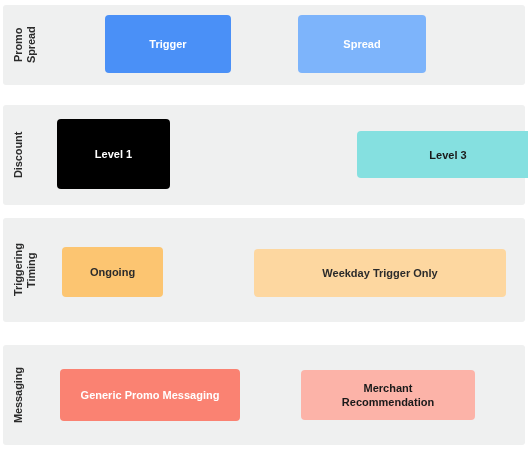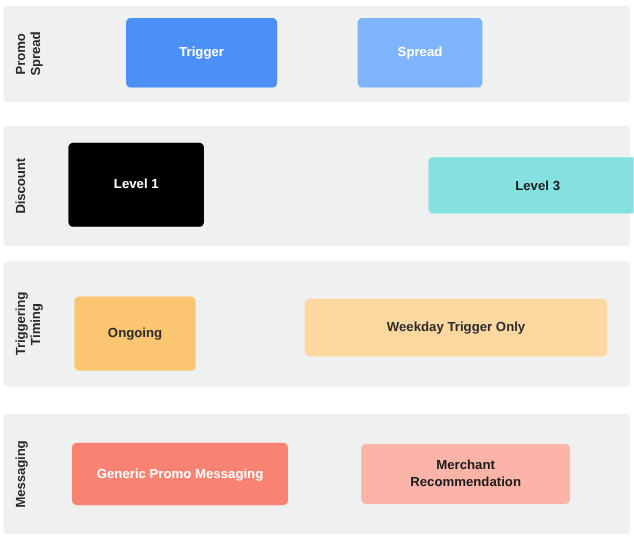--- a/index.html
+++ b/index.html
@@ -56,28 +56,28 @@
   }
 </style>
 </head>
 <body>
 
 <div class="canvas">
     <div class="row-band" style="left: 3px; top: 5px; width: 522px; height: 80px; background: rgb(239, 240, 240);"></div>
     <div class="row-label" style="top: 5px; height: 80px;">Promo
 Spread</div>
     <div class="card" style="left: 105px; top: 15px; width: 126px; height: 58px; background: rgb(74, 144, 247); color: rgb(255, 255, 255);">Trigger</div>
-    <div class="card" style="left: 298px; top: 15px; width: 104px; height: 58px; background: rgb(125, 180, 251); color: rgb(255, 255, 255);">Spread</div>
+    <div class="card" style="left: 298px; top: 15px; width: 128px; height: 58px; background: rgb(125, 180, 251); color: rgb(255, 255, 255);">Spread</div>
     <div class="row-band" style="left: 3px; top: 105px; width: 522px; height: 100px; background: rgb(239, 240, 240);"></div>
     <div class="row-label" style="top: 105px; height: 100px;">Discount</div>
     <div class="card" style="left: 57px; top: 119px; width: 113px; height: 70px; background: #000000; color: rgb(255, 255, 255);">Level 1</div>
     <div class="card" style="left: 357px; top: 131px; width: 182px; height: 47px; background: rgb(133, 224, 224); color: rgb(26, 26, 26);">Level 3</div>
     <div class="row-band" style="left: 3px; top: 218px; width: 522px; height: 104px; background: rgb(239, 240, 240);"></div>
     <div class="row-label" style="top: 218px; height: 104px;">Triggering
 Timing</div>
-    <div class="card" style="left: 62px; top: 247px; width: 101px; height: 62px; background: rgb(252, 197, 113); color: rgb(43, 43, 43);">Ongoing</div>
+    <div class="card" style="left: 62px; top: 247px; width: 101px; height: 50px; background: rgb(252, 197, 113); color: rgb(43, 43, 43);">Ongoing</div>
     <div class="card" style="left: 254px; top: 249px; width: 252px; height: 48px; background: rgb(253, 215, 160); color: rgb(43, 43, 43);">Weekday Trigger Only</div>
     <div class="row-band" style="left: 3px; top: 345px; width: 522px; height: 100px; background: rgb(239, 240, 240);"></div>
     <div class="row-label" style="top: 345px; height: 100px;">Messaging</div>
     <div class="card" style="left: 60px; top: 369px; width: 180px; height: 52px; background: rgb(250, 130, 114); color: rgb(255, 255, 255);">Generic Promo Messaging</div>
     <div class="card" style="left: 301px; top: 370px; width: 174px; height: 50px; background: rgb(252, 179, 168); color: rgb(26, 26, 26);">Merchant
 Recommendation</div>
   </div>
 
 </body></html>

